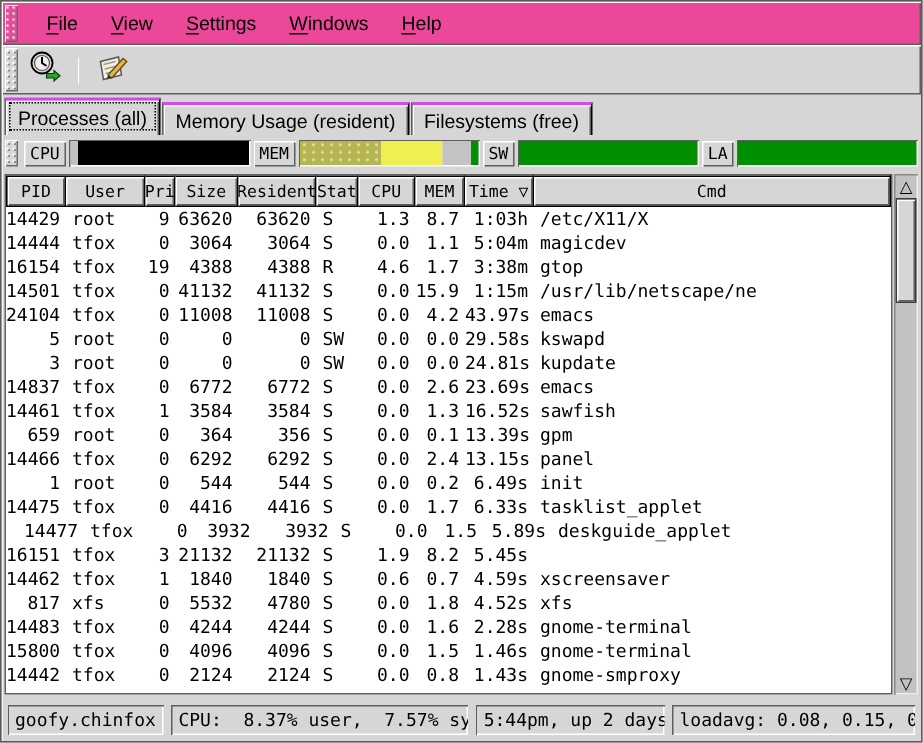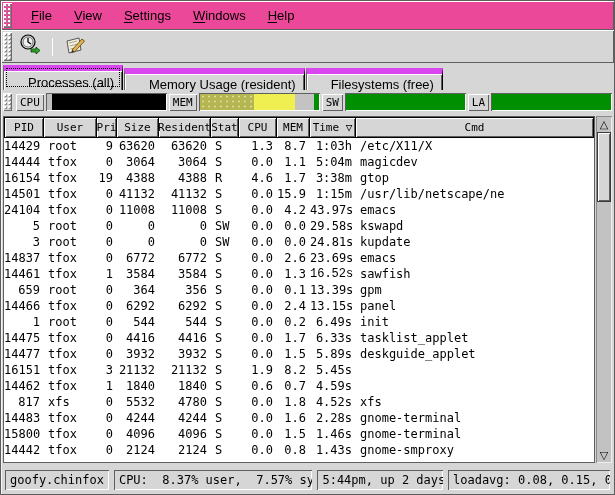--- a/index.html
+++ b/index.html
@@ -30,23 +30,23 @@
   .menu-items { display:flex; align-items:center; padding-left:6px; }
   .menu-item { padding:3px 11px; font-size:13px; cursor:default; }
   .menu-item u { text-underline-offset:2px; }
   
   .toolbar { height:33px; display:flex; align-items:center; background:#d6d6d6; }
   .tool-btn { width:28px; height:26px; display:flex; align-items:center; justify-content:center; background:transparent; border:none; padding:0; margin:0 2px; }
   .tool-sep { width:1px; height:18px; background:#8a8a8a; border-right:1px solid #fff; margin:0 6px; }
   
   .tabrow { height:27px; display:flex; align-items:flex-end; padding-left:2px; }
   .tab {
-    background:#d6d6d6; font-size:13px; padding:3px 8px 4px 24px; margin-right:1px;
+    background:#d6d6d6; font-size:13px; padding:3px 8px 4px 8px; margin-right:1px;
     box-shadow: inset 1px 1px 0 #ffffff, inset -1px 0 0 #5f5f5f;
-    border-top:6px solid #d946ef; border-left:1px solid #5f5f5f; border-right:1px solid #000;
+    border-top:2px solid #d946ef; border-left:1px solid #5f5f5f; border-right:1px solid #000;
     height:22px; white-space:nowrap;
   }
   .tab.active { height:25px; padding-top:4px; outline:1px dotted #000; outline-offset:-4px; }
   
   .meters { height:24px; display:flex; align-items:center; padding:1px 2px 1px 0; gap:2px; }
   .meter-label {
     font-family:"DejaVu Sans Mono", monospace; font-size:11px;
     padding:2px 4px; background:#d6d6d6; flex:0 0 auto;
     box-shadow: inset 1px 1px 0 #ffffff, inset -1px -1px 0 #5f5f5f;
   }
@@ -278,21 +278,21 @@
           </div>
           <div class="prow">
             <div class="pcell r" style="width: 40px;">14461</div>
             <div class="pcell l" style="width: 53px;">tfox</div>
             <div class="pcell r" style="width: 20px;">1</div>
             <div class="pcell r" style="width: 42px;">3584</div>
             <div class="pcell r" style="width: 52px;">3584</div>
             <div class="pcell l" style="width: 28px;">S</div>
             <div class="pcell r" style="width: 38px;">0.0</div>
             <div class="pcell r" style="width: 33px;">1.3</div>
-            <div class="pcell r" style="width: 46px; font-family: Liberation Mono, monospace;">16.52s</div>
+            <div class="pcell r" style="width: 46px;">16.52s</div>
             <div class="pcell l" style="flex: 1 1 auto;">sawfish</div>
           </div>
           <div class="prow">
             <div class="pcell r" style="width: 40px;">659</div>
             <div class="pcell l" style="width: 53px;">root</div>
             <div class="pcell r" style="width: 20px;">0</div>
             <div class="pcell r" style="width: 42px;">364</div>
             <div class="pcell r" style="width: 52px;">356</div>
             <div class="pcell l" style="width: 28px;">S</div>
             <div class="pcell r" style="width: 38px;">0.0</div>
@@ -330,21 +330,21 @@
             <div class="pcell r" style="width: 20px;">0</div>
             <div class="pcell r" style="width: 42px;">4416</div>
             <div class="pcell r" style="width: 52px;">4416</div>
             <div class="pcell l" style="width: 28px;">S</div>
             <div class="pcell r" style="width: 38px;">0.0</div>
             <div class="pcell r" style="width: 33px;">1.7</div>
             <div class="pcell r" style="width: 46px;">6.33s</div>
             <div class="pcell l" style="flex: 1 1 auto;">tasklist_applet</div>
           </div>
           <div class="prow">
-            <div class="pcell r" style="width: 40px;">14477</div>
+            <div class="pcell r" style="width: 40px; margin-left: 12px;">14477</div>
             <div class="pcell l" style="width: 53px;">tfox</div>
             <div class="pcell r" style="width: 20px;">0</div>
             <div class="pcell r" style="width: 42px;">3932</div>
             <div class="pcell r" style="width: 52px;">3932</div>
             <div class="pcell l" style="width: 28px;">S</div>
             <div class="pcell r" style="width: 38px;">0.0</div>
             <div class="pcell r" style="width: 33px;">1.5</div>
             <div class="pcell r" style="width: 46px;">5.89s</div>
             <div class="pcell l" style="flex: 1 1 auto;">deskguide_applet</div>
           </div>
@@ -363,20 +363,21 @@
           <div class="prow">
             <div class="pcell r" style="width: 40px;">14462</div>
             <div class="pcell l" style="width: 53px;">tfox</div>
             <div class="pcell r" style="width: 20px;">1</div>
             <div class="pcell r" style="width: 42px;">1840</div>
             <div class="pcell r" style="width: 52px;">1840</div>
             <div class="pcell l" style="width: 28px;">S</div>
             <div class="pcell r" style="width: 38px;">0.6</div>
             <div class="pcell r" style="width: 33px;">0.7</div>
             <div class="pcell r" style="width: 46px;">4.59s</div>
+            <div class="pcell l" style="flex: 1 1 auto;">xscreensaver</div>
           </div>
           <div class="prow">
             <div class="pcell r" style="width: 40px;">817</div>
             <div class="pcell l" style="width: 53px;">xfs</div>
             <div class="pcell r" style="width: 20px;">0</div>
             <div class="pcell r" style="width: 42px;">5532</div>
             <div class="pcell r" style="width: 52px;">4780</div>
             <div class="pcell l" style="width: 28px;">S</div>
             <div class="pcell r" style="width: 38px;">0.0</div>
             <div class="pcell r" style="width: 33px;">1.8</div>

